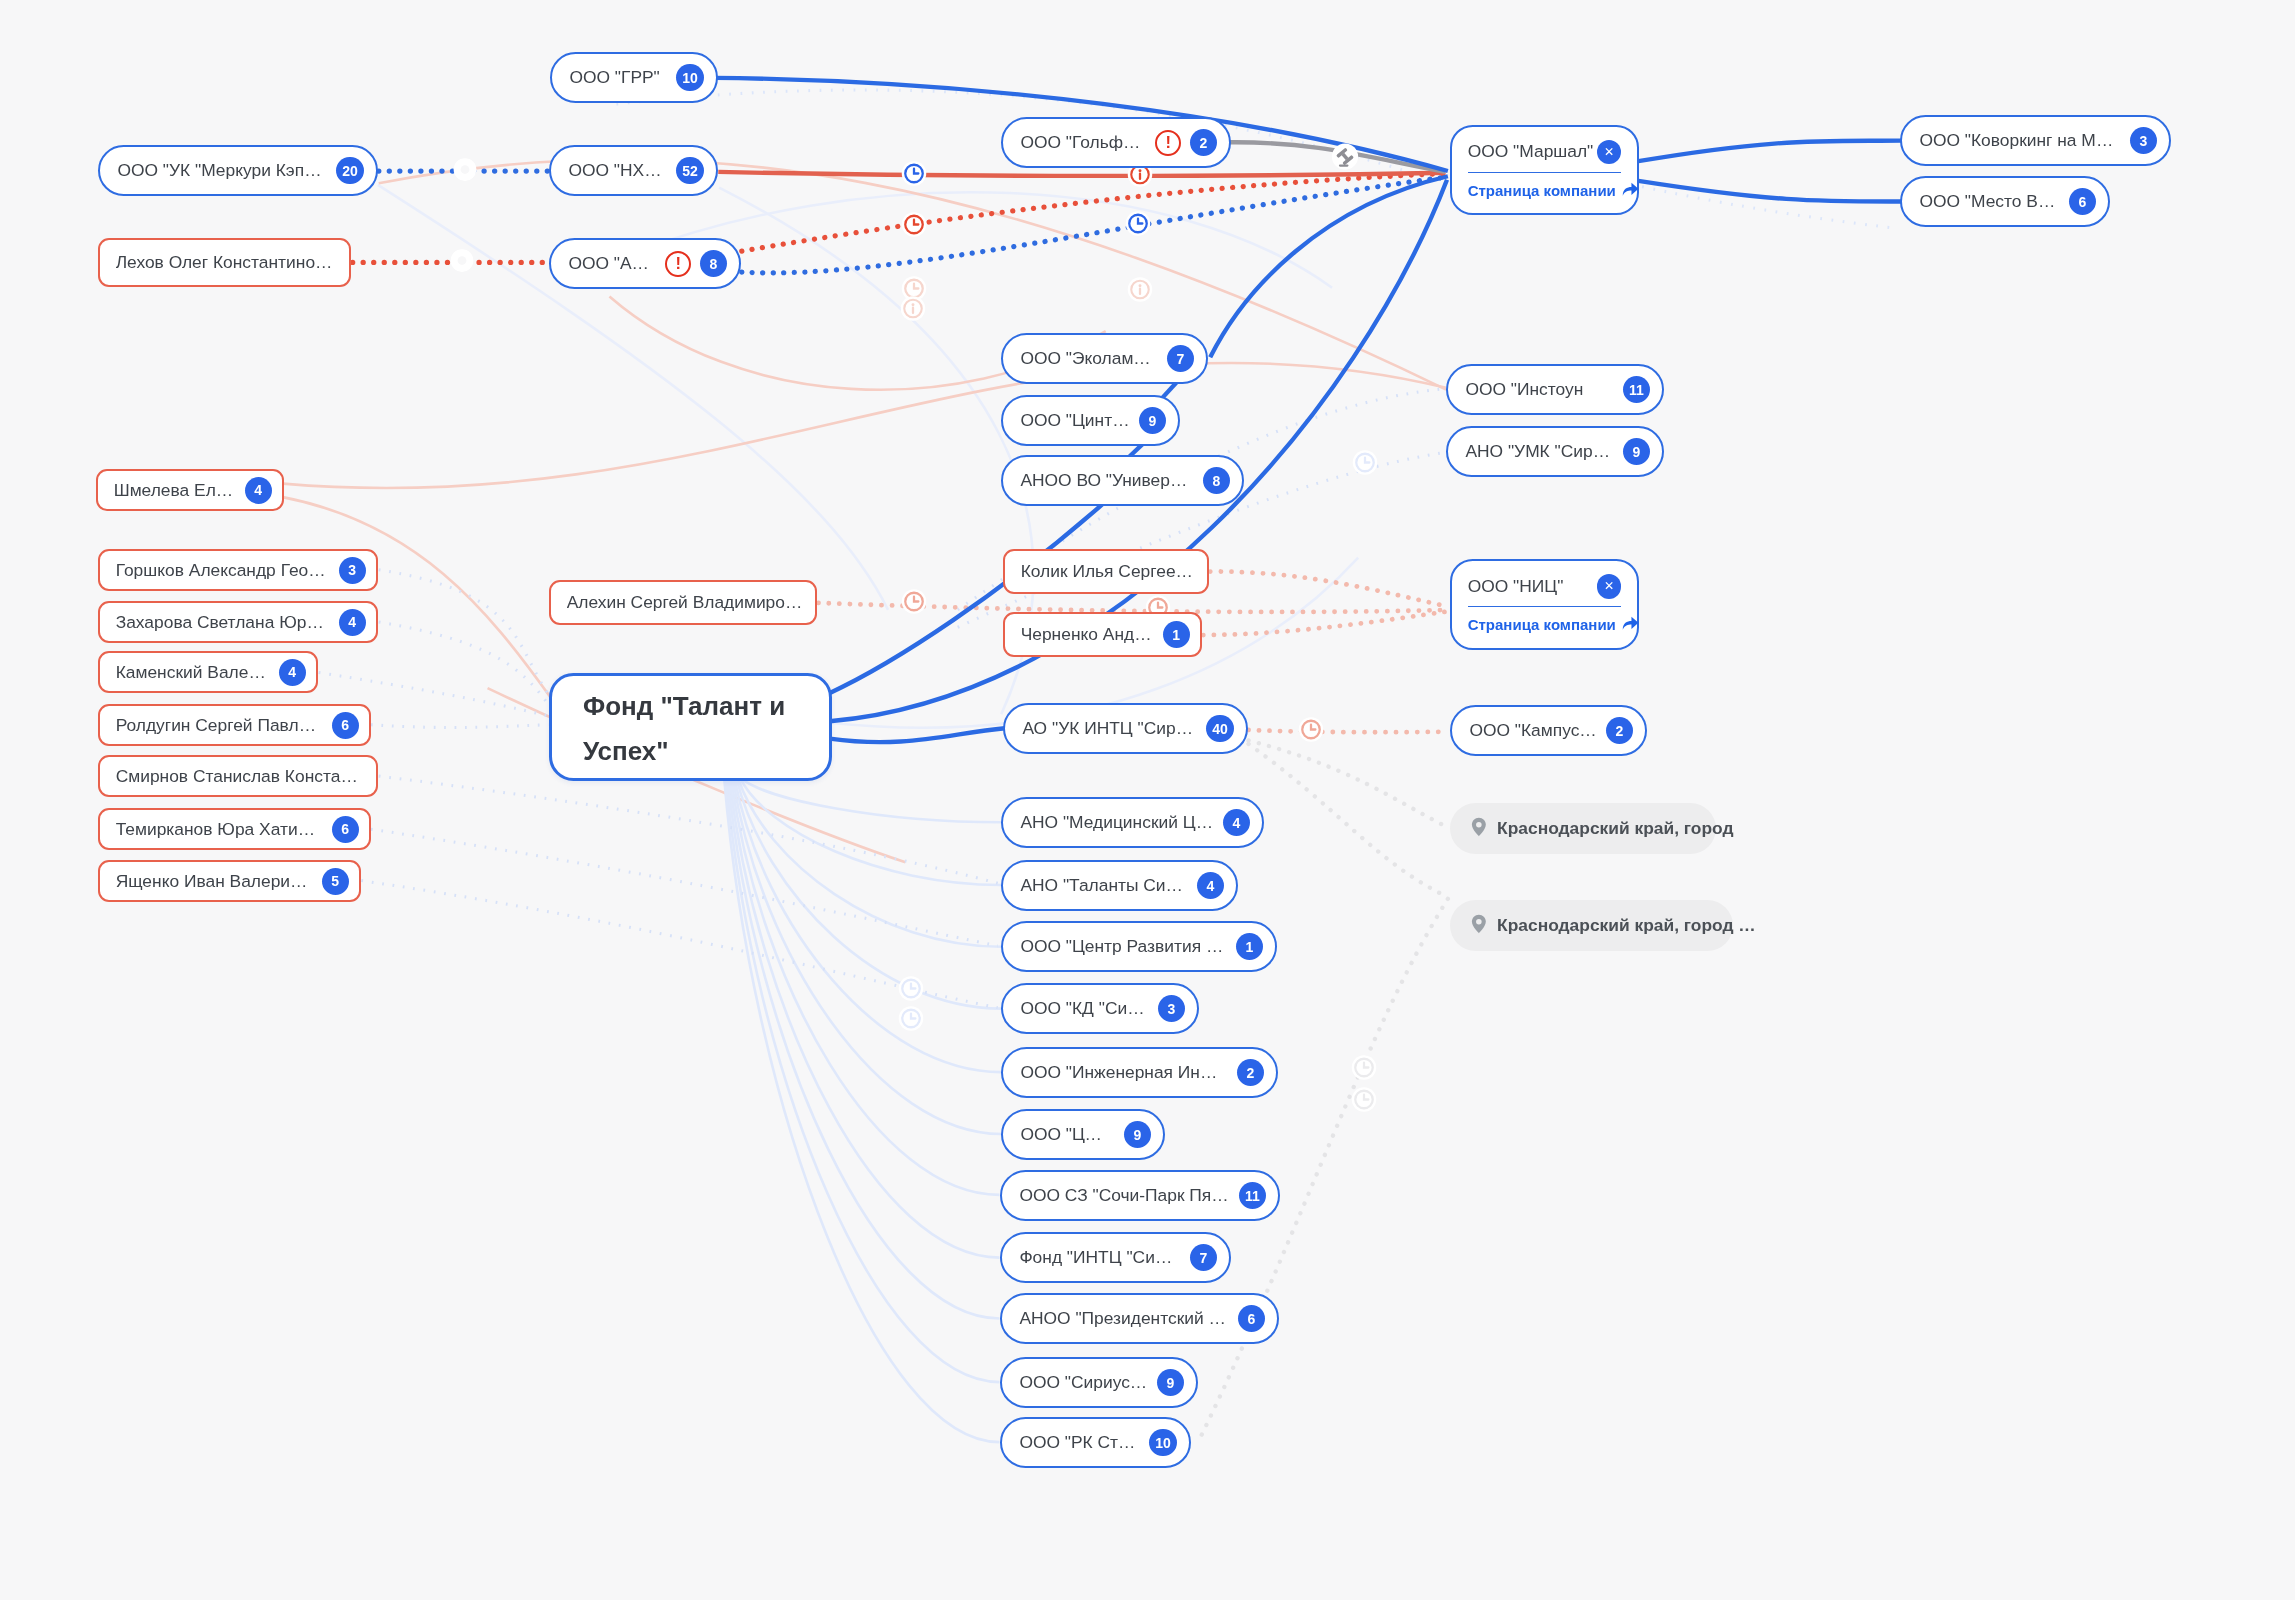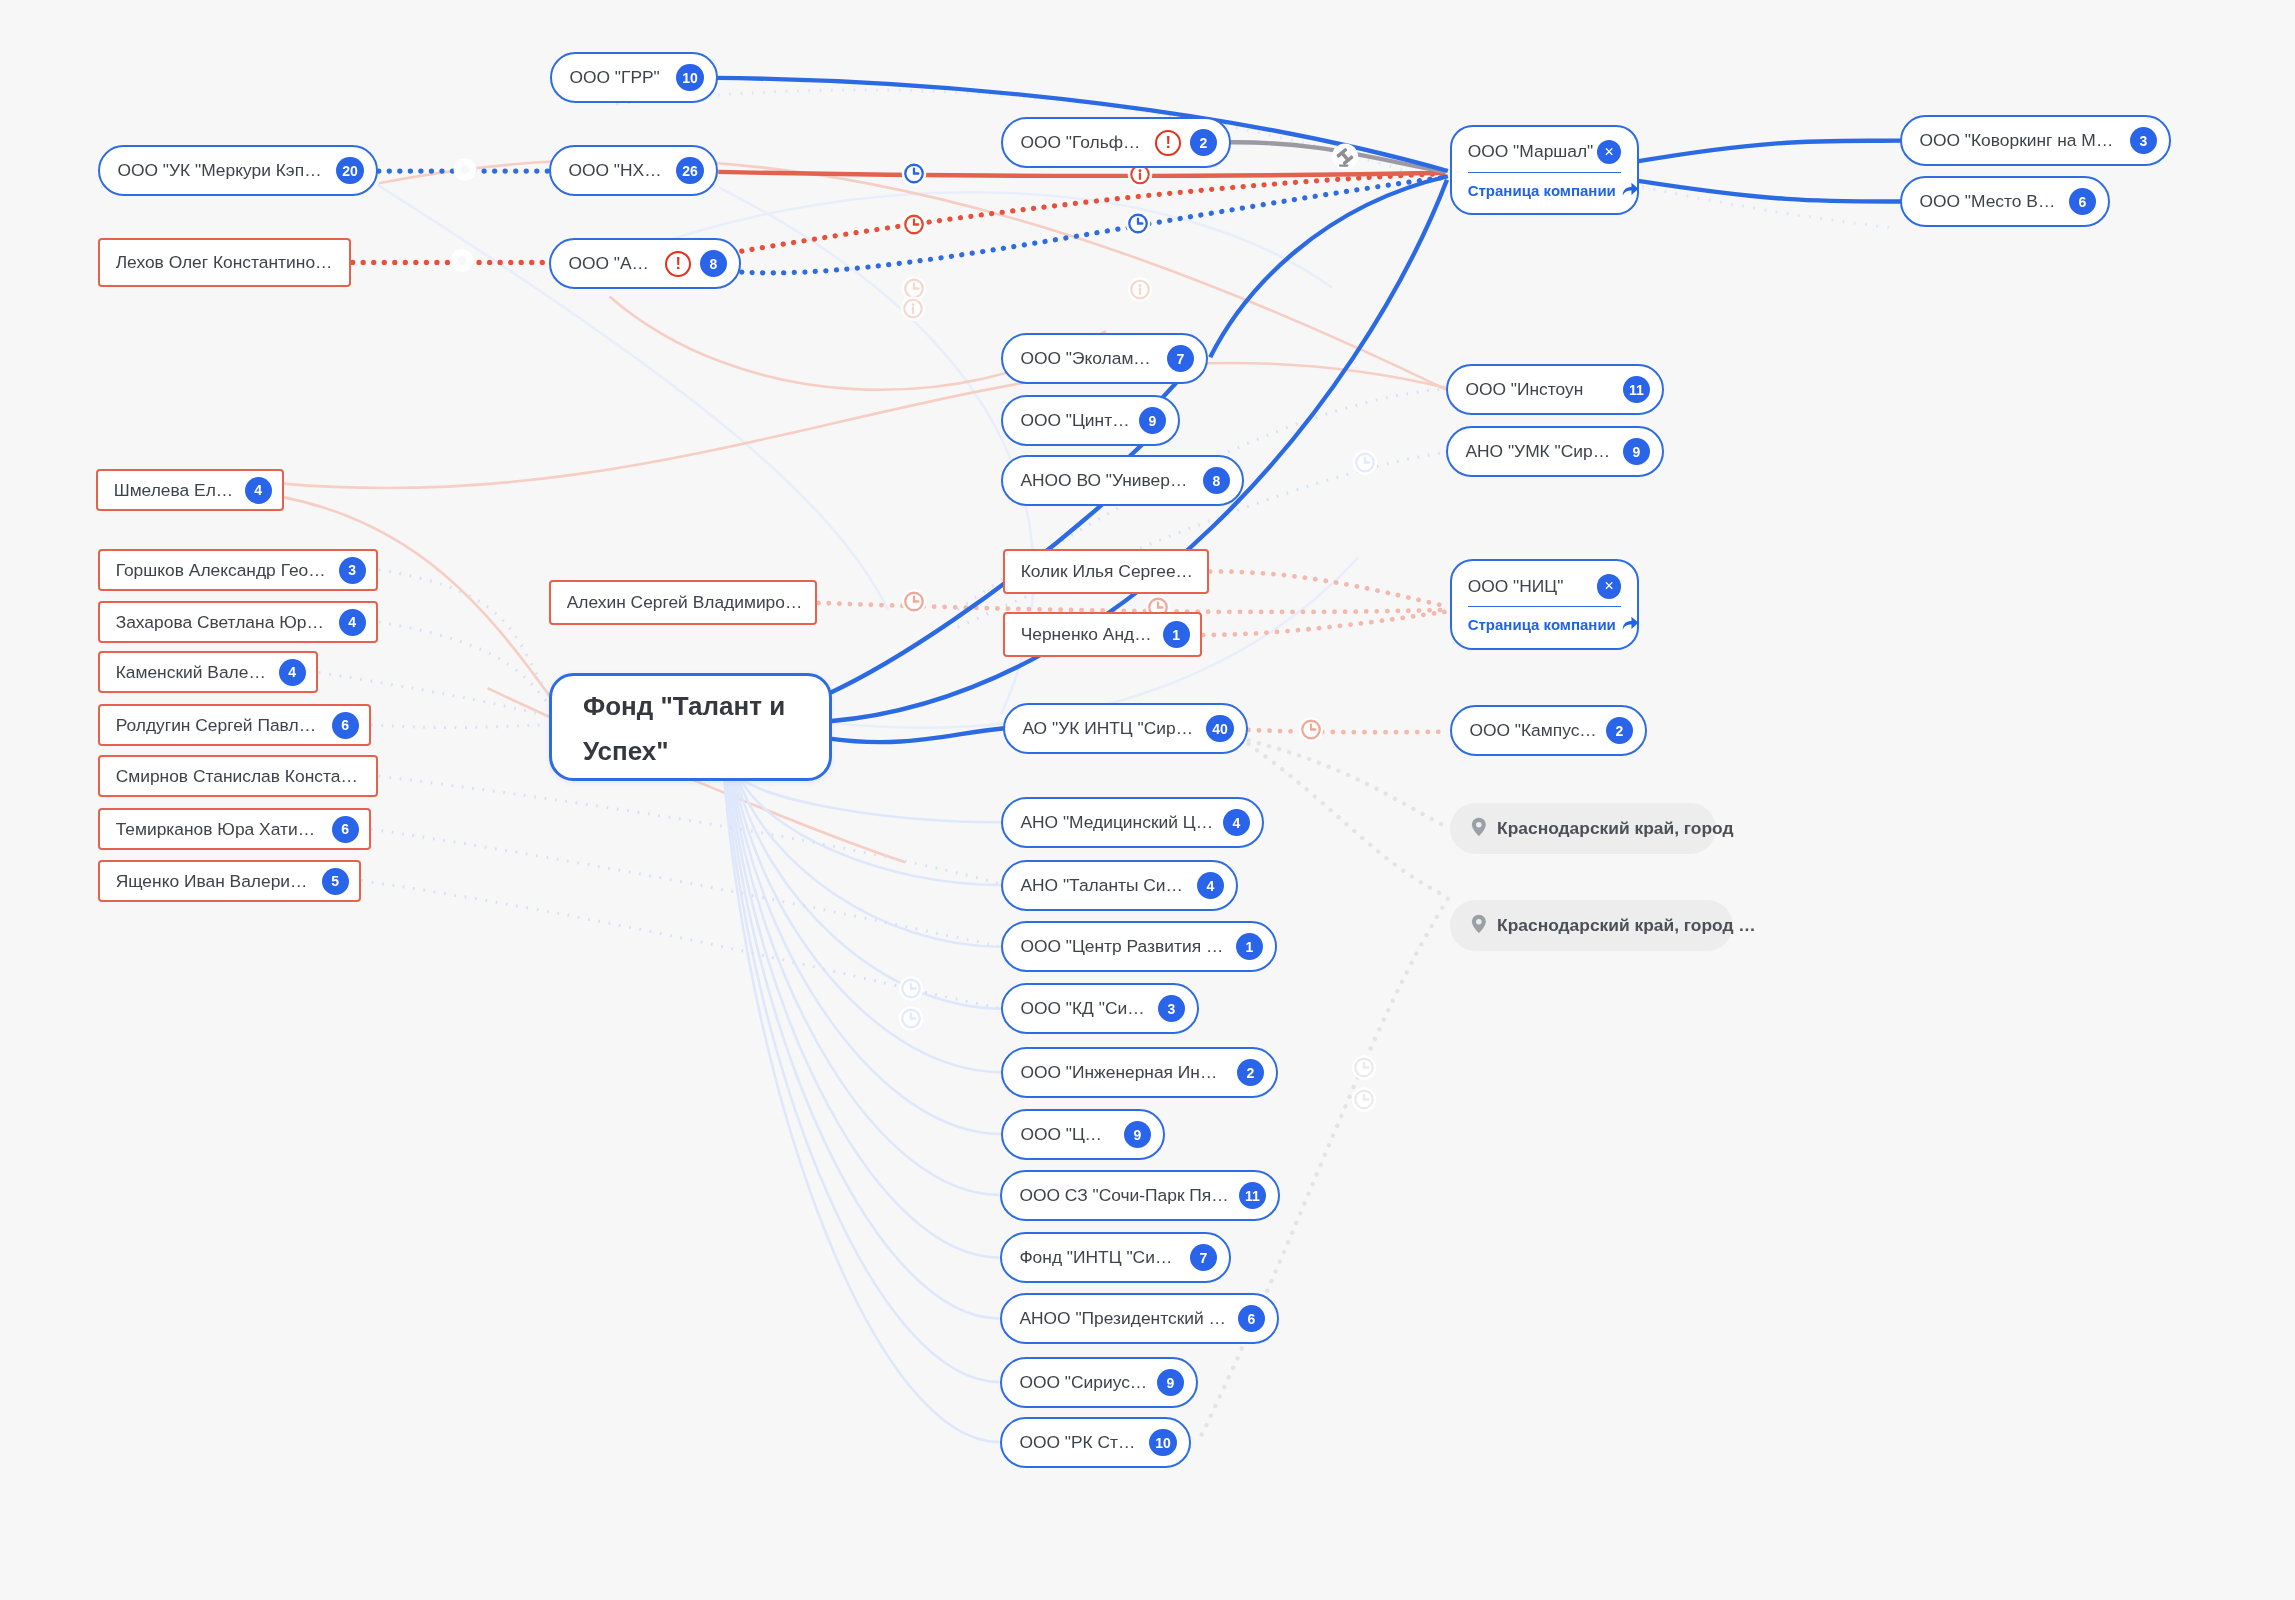--- a/index.html
+++ b/index.html
@@ -8,21 +8,21 @@
   #canvas{position:absolute;inset:0;}
   #edges{position:absolute;left:0;top:0;z-index:0;}
   #icons{position:absolute;left:0;top:0;z-index:2;}
   #nodes{position:absolute;left:0;top:0;z-index:3;}
 
   .pill,.person,.expanded,.center,.loc{position:absolute;box-sizing:border-box;background:#fff;
        display:flex;align-items:center;white-space:nowrap;}
   .pill{border:2.6px solid #2e6ce2;border-radius:31px;height:51px;padding:0 12.2px 0 17.4px;
        justify-content:space-between;gap:8.7px;overflow:hidden;}
   .pill .lbl{font-size:17.4px;color:#3e434a;overflow:hidden;text-overflow:ellipsis;}
-  .person{border:2.6px solid #e8614c;border-radius:4px;height:42px;padding:0 10.4px 0 15.7px;
+  .person{border:2.6px solid #e8614c;border-radius:11px;height:42px;padding:0 10.4px 0 15.7px;
        justify-content:space-between;gap:7px;overflow:hidden;text-align:center;}
   .person .lbl{font-size:17.4px;color:#3e434a;overflow:hidden;text-overflow:ellipsis;}
   .badge{background:#2a64e8;color:#fff;border-radius:14px;min-width:27px;height:27px;
        display:inline-flex;align-items:center;justify-content:center;font-size:14px;font-weight:bold;
        padding:0 6.1px;box-sizing:border-box;flex:none;}
   .warn{width:26px;height:26px;border:2.6px solid #e5301d;border-radius:50%;background:#fff;color:#e5301d;
        display:inline-flex;align-items:center;justify-content:center;font-weight:bold;font-size:16.5px;flex:none;
        box-sizing:border-box;margin-left:auto;}
   .pill .warn{margin-left:0;}
   .expanded{border:2.6px solid #2e6ce2;border-radius:22.6px;flex-direction:column;align-items:stretch;
@@ -230,21 +230,21 @@
       <div class="pill" style="left: 550px; top: 52px; width: 168px;">
         <span class="lbl">ООО "ГРР"</span>
         <span class="badge">10</span>
       </div>
       <div class="pill" style="left: 98px; top: 145px; width: 280px;">
         <span class="lbl">ООО "УК "Меркури Кэпит…</span>
         <span class="badge">20</span>
       </div>
       <div class="pill" style="left: 549px; top: 145px; width: 169px;">
         <span class="lbl">ООО "НХРС"</span>
-        <span class="badge">26</span>
+        <span class="badge">52</span>
       </div>
       <div class="pill" style="left: 549px; top: 238px; width: 192px;">
         <span class="lbl">ООО "Альфа"</span>
         <span class="warn">!</span>
         <span class="badge">8</span>
       </div>
       <div class="pill" style="left: 1001px; top: 117px; width: 230px;">
         <span class="lbl">ООО "Гольфстрим"</span>
         <span class="warn">!</span>
         <span class="badge">2</span>

